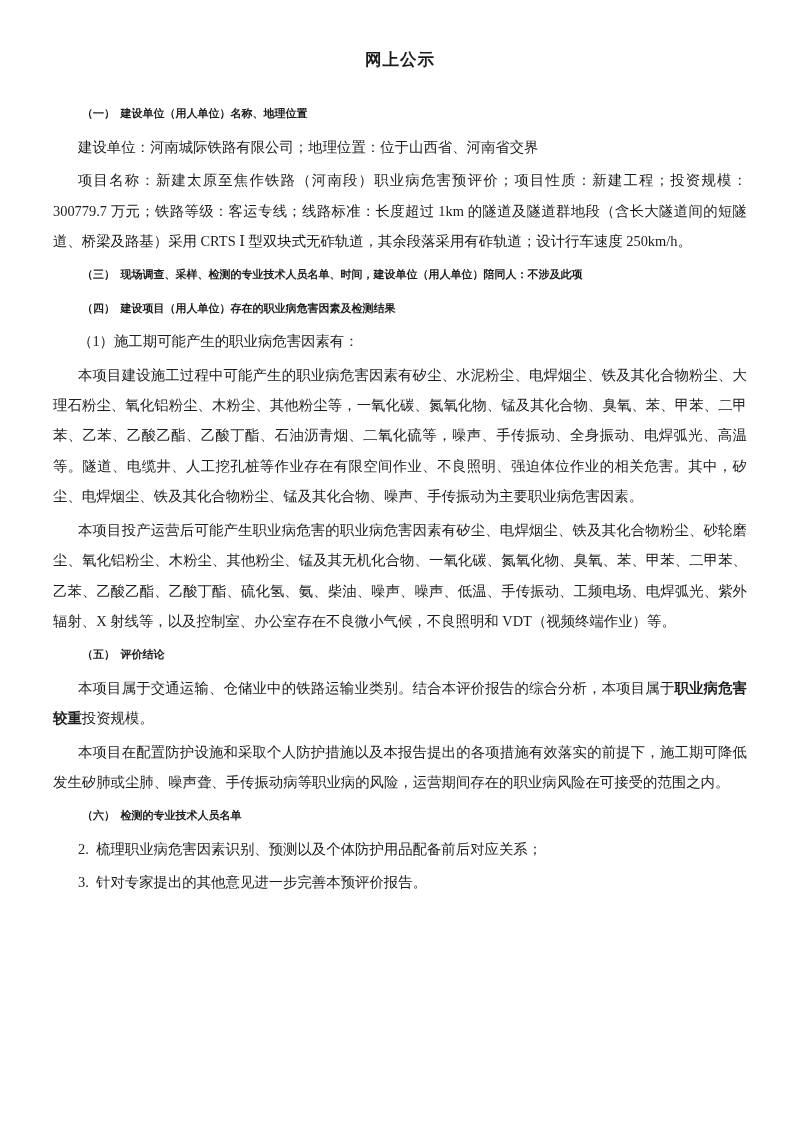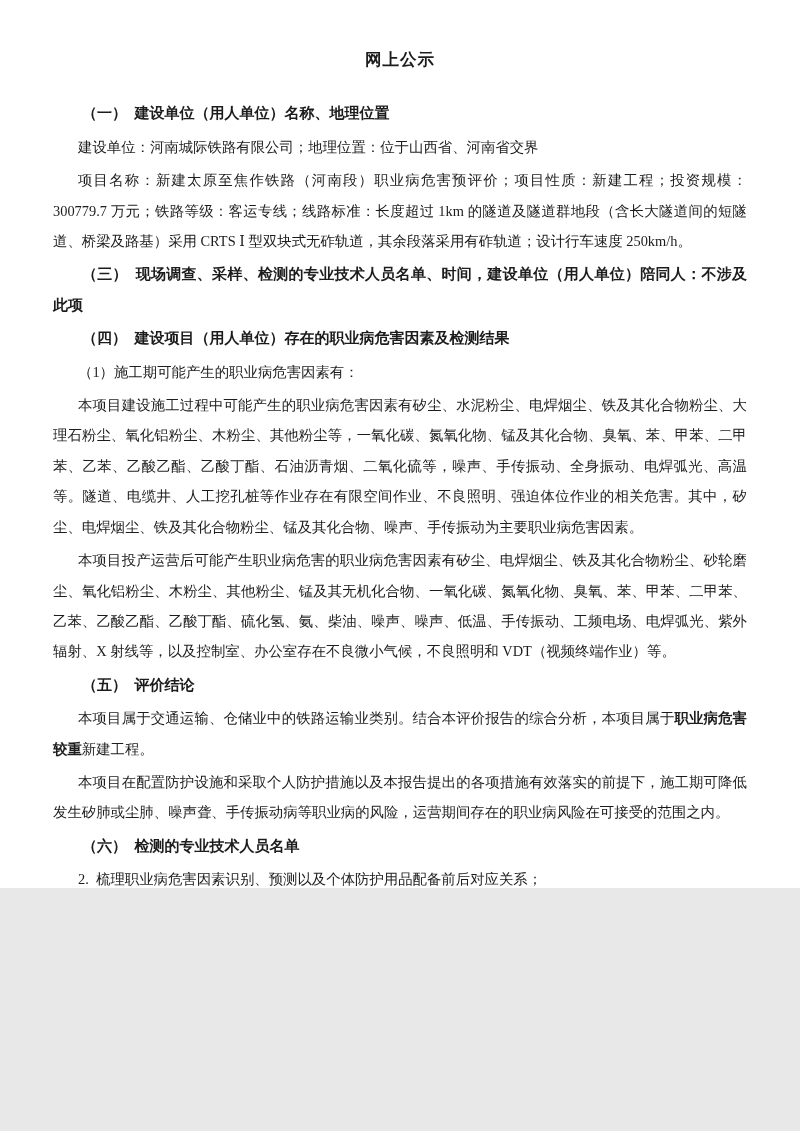--- a/index.html
+++ b/index.html
@@ -3,41 +3,41 @@
 <meta charset="utf-8">
 <style>
   html, body {
     margin: 0;
     padding: 0;
     background: #e8e8e8;
   }
   .page {
     position: relative;
     width: 800px;
-    height: 888px;
+    height: 1131px;
     margin: 0 auto;
     background: #ffffff;
     box-sizing: border-box;
     padding: 45px 53px 0 53px;
     overflow: hidden;
     font-family: "Liberation Serif", "DejaVu Serif", serif;
     color: #1c1c1c;
     font-size: 14.4px;
     line-height: 30.4px;
   }
   .doc-title {
     margin: 0 0 23px 0;
     text-align: center;
     font-size: 16.5px;
     font-weight: bold;
     letter-spacing: 1px;
   }
   .sec-heading {
     margin: 3px 0 0 0;
-    font-size: 15px;
+    font-size: 11px;
     font-weight: bold;
     text-indent: 29px;
     text-align: justify;
     white-space: pre-wrap;
   }
   .body-para {
     margin: 3px 0 0 0;
     text-indent: 25px;
     text-align: justify;
     white-space: pre-wrap;
@@ -66,21 +66,21 @@
 
   <p class="body-para">（1）施工期可能产生的职业病危害因素有：</p>
 
   <p class="body-para">本项目建设施工过程中可能产生的职业病危害因素有矽尘、水泥粉尘、电焊烟尘、铁及其化合物粉尘、大理石粉尘、氧化铝粉尘、木粉尘、其他粉尘等，一氧化碳、氮氧化物、锰及其化合物、臭氧、苯、甲苯、二甲苯、乙苯、乙酸乙酯、乙酸丁酯、石油沥青烟、二氧化硫等，噪声、手传振动、全身振动、电焊弧光、高温等。隧道、电缆井、人工挖孔桩等作业存在有限空间作业、不良照明、强迫体位作业的相关危害。其中，矽尘、电焊烟尘、铁及其化合物粉尘、锰及其化合物、噪声、手传振动为主要职业病危害因素。</p>
 
 
   <p class="body-para">本项目投产运营后可能产生职业病危害的职业病危害因素有矽尘、电焊烟尘、铁及其化合物粉尘、砂轮磨尘、氧化铝粉尘、木粉尘、其他粉尘、锰及其无机化合物、一氧化碳、氮氧化物、臭氧、苯、甲苯、二甲苯、乙苯、乙酸乙酯、乙酸丁酯、硫化氢、氨、柴油、噪声、噪声、低温、手传振动、工频电场、电焊弧光、紫外辐射、X 射线等，以及控制室、办公室存在不良微小气候，不良照明和 VDT（视频终端作业）等。</p>
 
   <h2 class="sec-heading">（五） 评价结论</h2>
 
-  <p class="body-para"><span>本项目属于交通运输、仓储业中的铁路运输业类别。结合本评价报告的综合分析，本项目属于</span><span class="bold-inline">职业病危害较重</span><span>新建工程。</span></p>
+  <p class="body-para"><span>本项目属于交通运输、仓储业中的铁路运输业类别。结合本评价报告的综合分析，本项目属于</span><span class="bold-inline">职业病危害较重</span><span>投资规模。</span></p>
 
   <p class="body-para">本项目在配置防护设施和采取个人防护措施以及本报告提出的各项措施有效落实的前提下，施工期可降低发生矽肺或尘肺、噪声聋、手传振动病等职业病的风险，运营期间存在的职业病风险在可接受的范围之内。</p>
 
   <h2 class="sec-heading">（六） 检测的专业技术人员名单</h2>
 
 
 
   <p class="body-para">2. 梳理职业病危害因素识别、预测以及个体防护用品配备前后对应关系；</p>
 
   <p class="body-para">3. 针对专家提出的其他意见进一步完善本预评价报告。</p>

